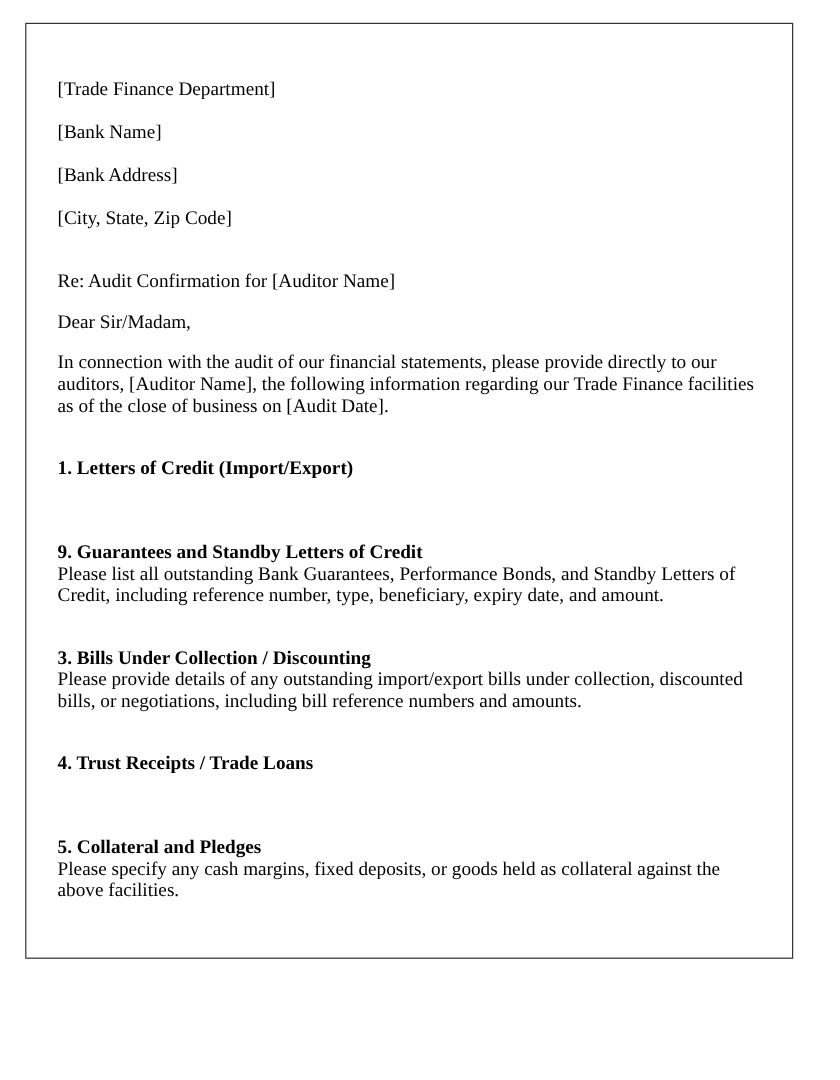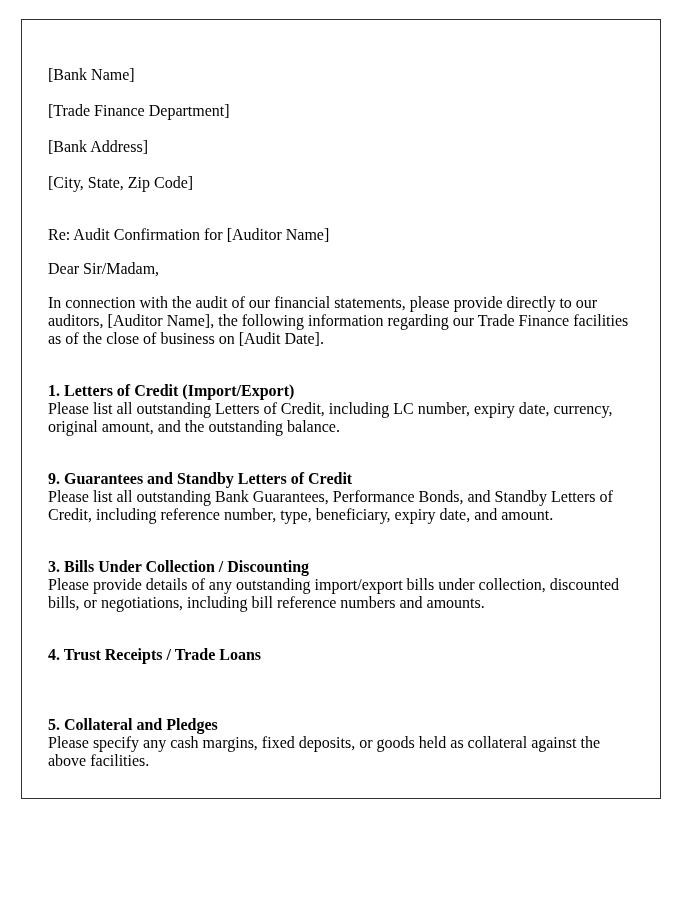--- a/index.html
+++ b/index.html
@@ -57,37 +57,36 @@
 </head>
 <body>
 
 <div class="clip">
   <div class="page-frame"></div>
 
   <div class="letter">
 
 
     <p>
+      <span class="line">[Trade Finance Department]</span>
       <span class="line">[Bank Name]</span>
-      <span class="line">[Trade Finance Department]</span>
       <span class="line">[Bank Address]</span>
       <span class="line">[City, State, Zip Code]</span>
     </p>
 
     <p>Re: Audit Confirmation for [Auditor Name]</p>
 
     <p>Dear Sir/Madam,</p>
 
     <p>In connection with the audit of our financial statements, please provide directly to our
 auditors, [Auditor Name], the following information regarding our Trade Finance facilities
 as of the close of business on [Audit Date].</p>
 
     <p>
-      <span class="heading">1. Letters of Credit (Import/Export)</span><span>Please list all outstanding Letters of Credit, including LC number, expiry date, currency,
-original amount, and the outstanding balance.</span>
+      <span class="heading">1. Letters of Credit (Import/Export)</span>
     </p>
 
     <p>
       <span class="heading">9. Guarantees and Standby Letters of Credit</span><span>Please list all outstanding Bank Guarantees, Performance Bonds, and Standby Letters of
 Credit, including reference number, type, beneficiary, expiry date, and amount.</span>
     </p>
 
     <p>
       <span class="heading">3. Bills Under Collection / Discounting</span><span>Please provide details of any outstanding import/export bills under collection, discounted
 bills, or negotiations, including bill reference numbers and amounts.</span>

